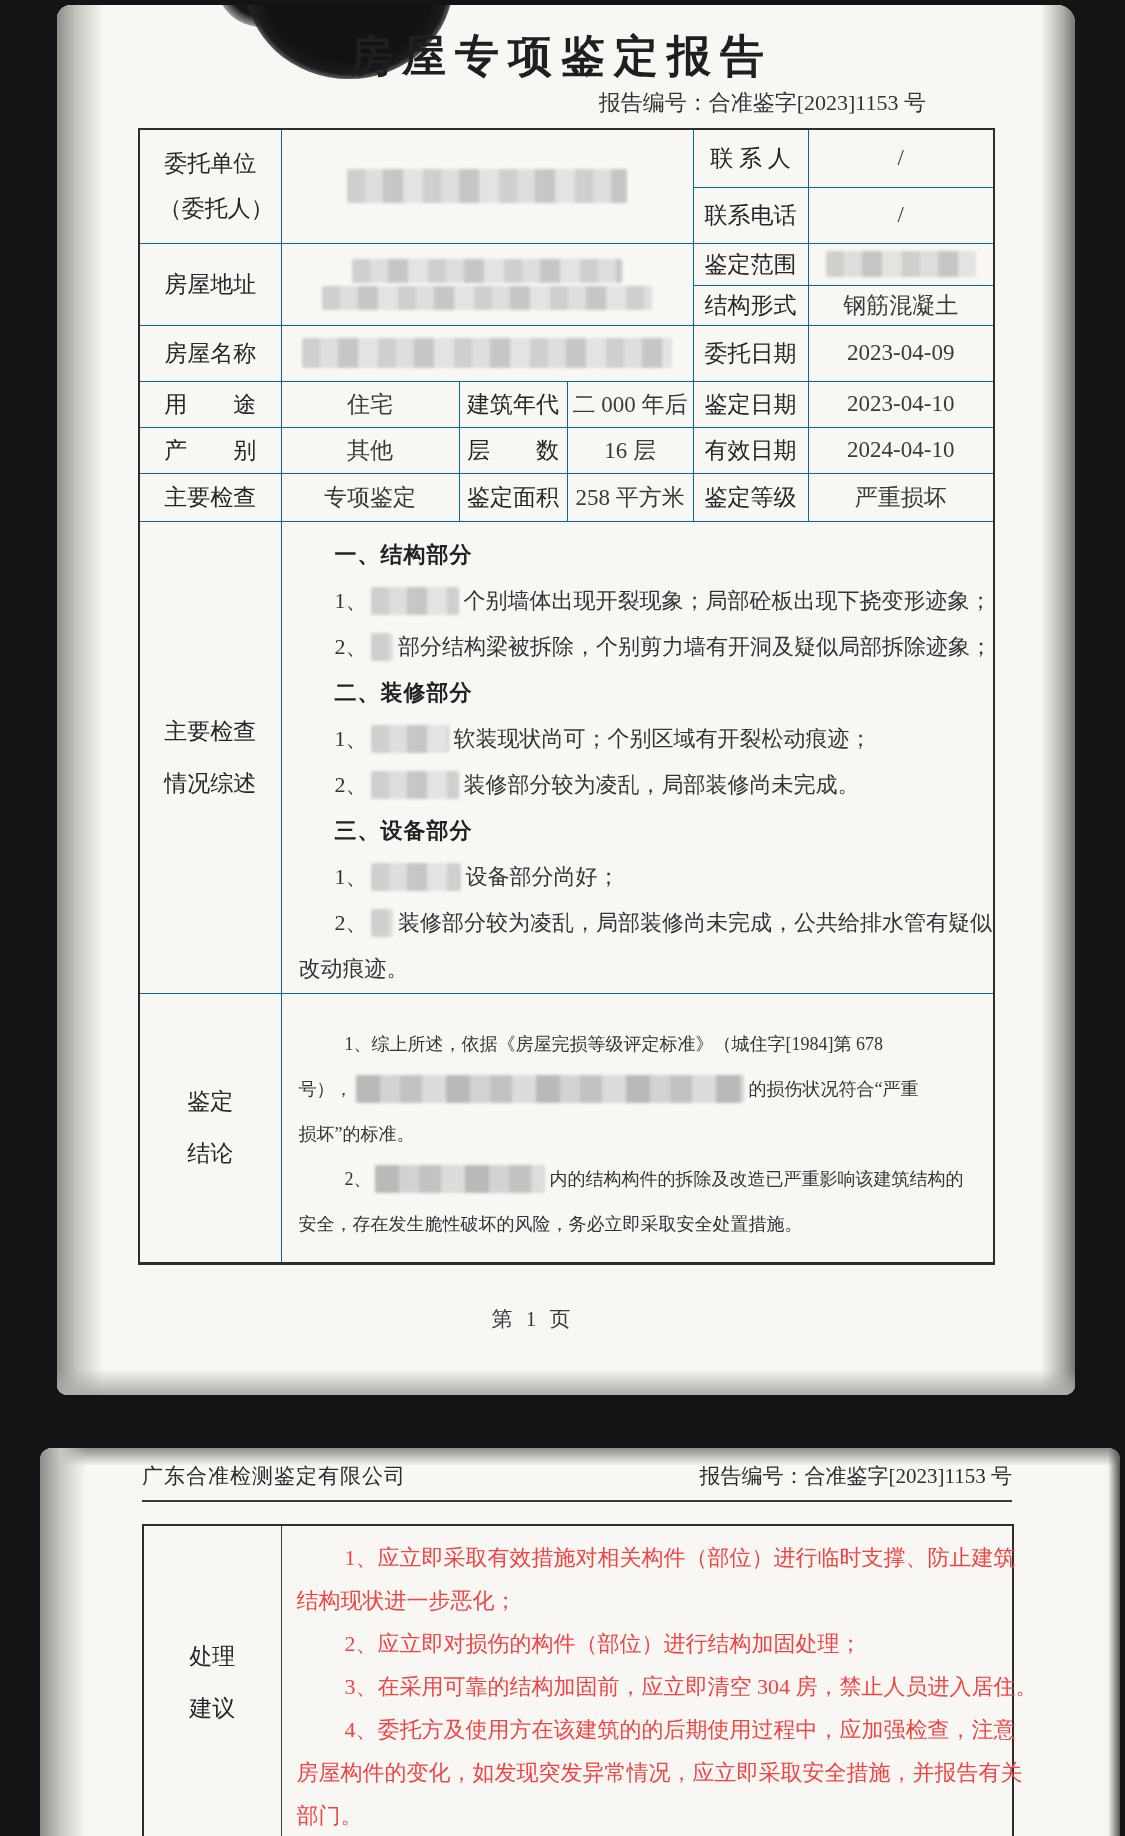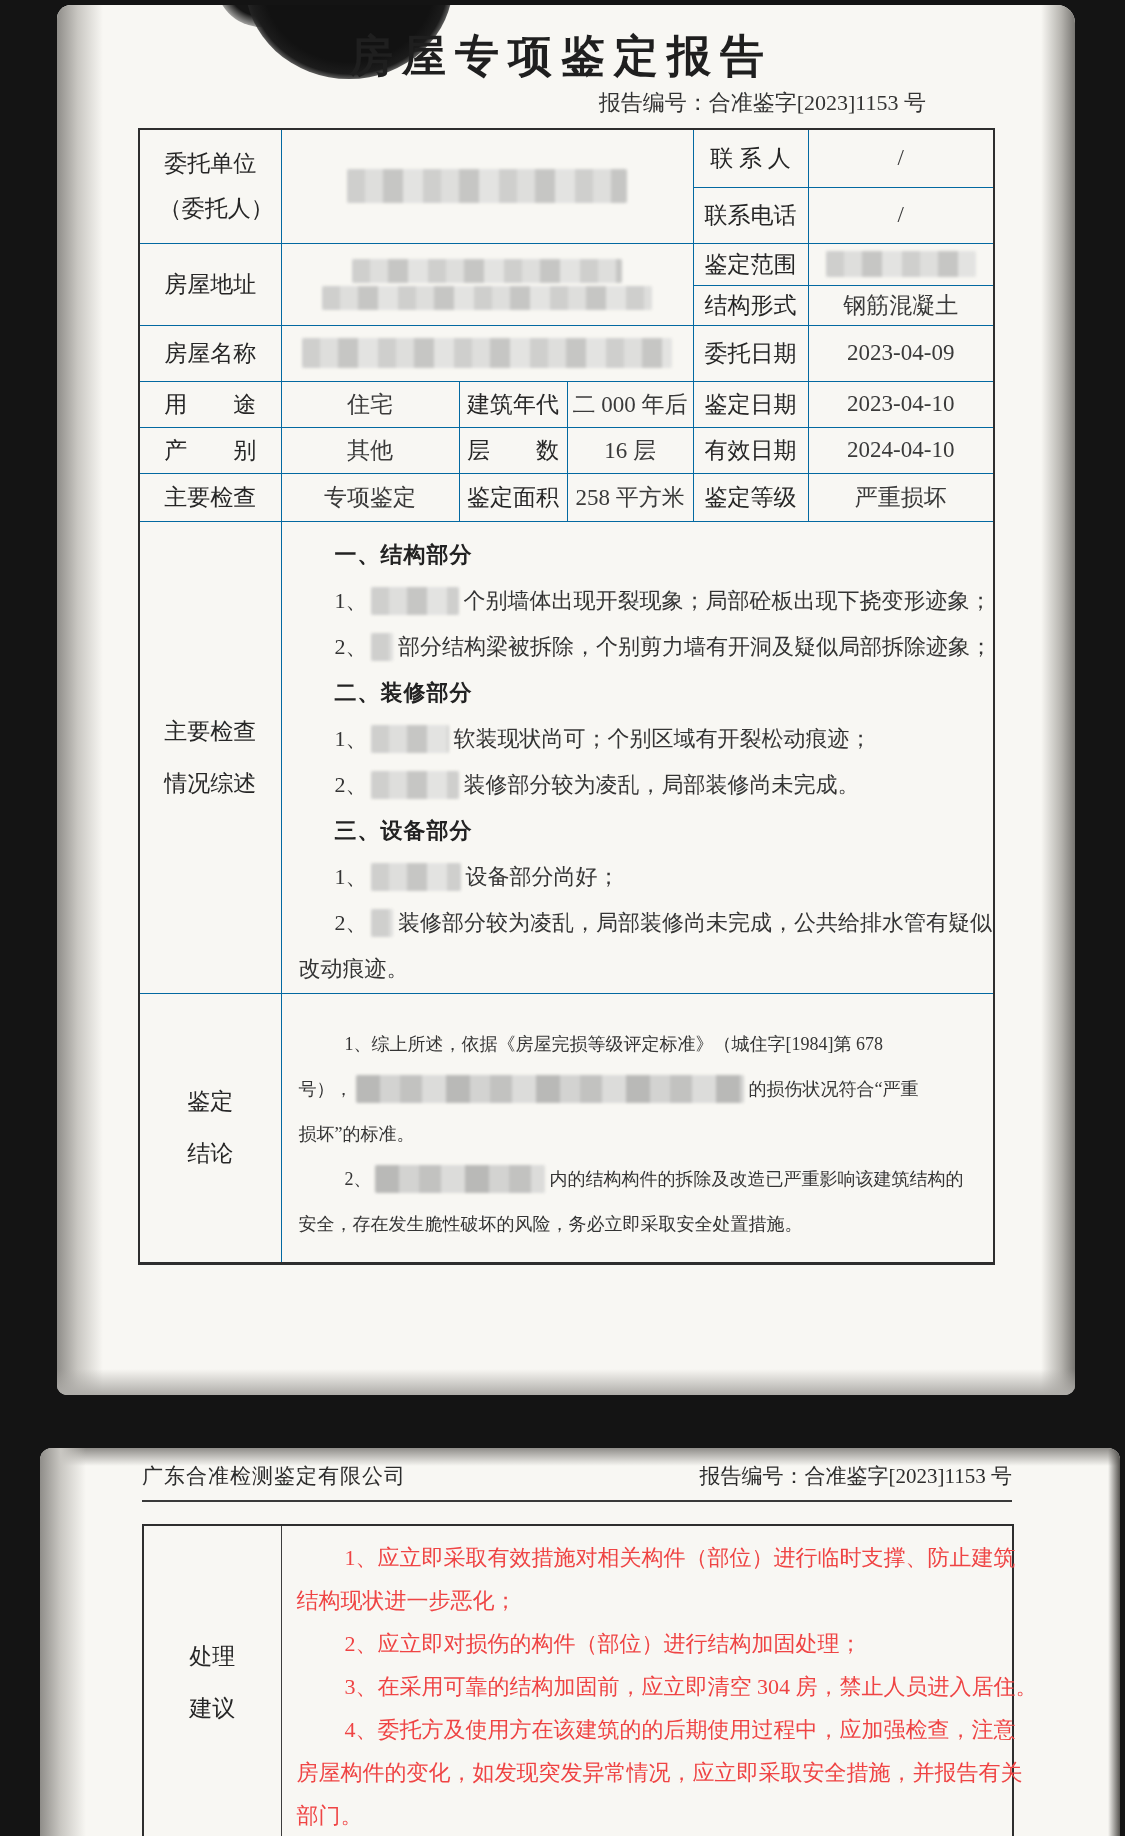--- a/index.html
+++ b/index.html
@@ -210,20 +210,21 @@
               <span>2、</span>
               <span class="redact dk" style="width:170px"></span>
               <span>内的结构构件的拆除及改造已严重影响该建筑结构的</span>
             </div>
             <div class="kline cont">安全，存在发生脆性破坏的风险，务必立即采取安全处置措施。</div>
           </td>
         </tr>
       </tbody>
         </table>
 
+      <div class="pfoot">第 1 页</div>
     </div>
   </div>
 
   <div class="page page2">
     <div class="edgeT"></div>
     <div class="edgeL"></div>
     <div class="edgeR2"></div>
 
     <div class="p2c">
       <div class="p2head">

